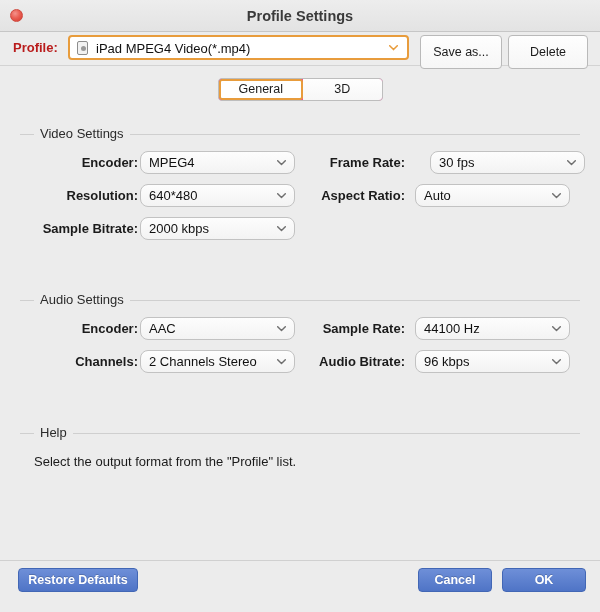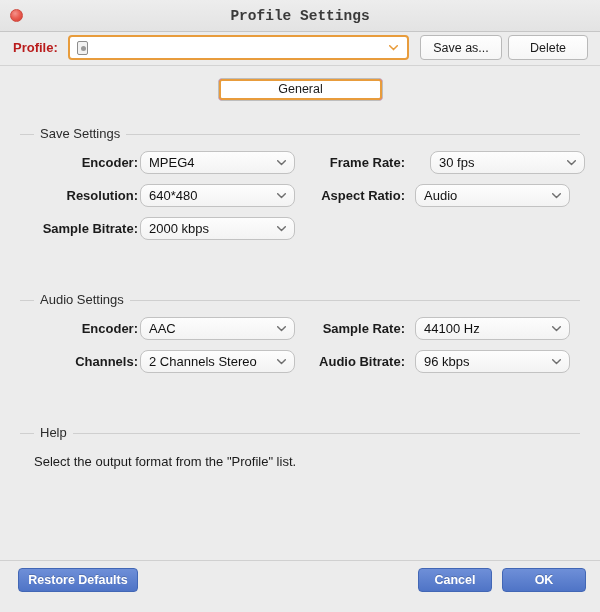--- a/index.html
+++ b/index.html
@@ -15,21 +15,20 @@
     overflow: hidden;
     position: relative;
   }
 
   
   .titlebar {
     position: absolute; left: 0; top: 0;
     width: 600px; height: 32px;
     background: linear-gradient(to bottom, #ededed 0%, #e3e3e3 100%);
     border-bottom: 1px solid #c6c6c6;
-    font-family: Liberation Mono, monospace;
   }
   .close-btn {
     position: absolute; left: 10px; top: 9px;
     width: 13px; height: 13px; border-radius: 50%;
     background: radial-gradient(circle at 38% 32%, #f4938c 0%, #ea5f54 45%, #d2382d 100%);
     border: 1px solid #cf4a3f;
     cursor: pointer;
   }
   .title-text {
     position: absolute; left: 0; top: 0;
@@ -73,41 +72,40 @@
     position: absolute; left: 26px; top: 4px;
     font-size: 13px; color: #111;
   }
   .profile-select .chev {
     position: absolute; right: 9px; top: 8px;
     width: 9px; height: 6px;
   }
   .chev svg { display: block; }
 
   .btn-plain {
-    position: absolute; top: 3px; height: 25px;
+    position: absolute; top: 3px; height: 34px;
     background: linear-gradient(to bottom,#fefefe,#f6f6f6);
     border: 1px solid #b9b9b9;
     border-radius: 4px;
     font-family: inherit; font-size: 12.5px; color: #1b1b1b;
     cursor: pointer;
     padding: 0;
   }
   #btn-saveas { left: 420px; width: 82px; }
   #btn-delete { left: 508px; width: 80px; }
 
   
   .tabbar {
     position: absolute; left: 218px; top: 78px;
     width: 165px; height: 23px;
     display: flex;
     border: 1px solid #bdbdbd;
     border-radius: 4px;
     background: #ec4899;
     overflow: hidden;
-    flex-direction: column;
   }
   .tab {
     flex: 1; text-align: center; line-height: 21px;
     font-size: 12.5px; color: #1b1b1b;
     background: linear-gradient(to bottom,#fefefe,#f7f7f7);
     cursor: pointer;
     border-right: 1px solid #d4d4d4;
   }
   .tab:last-child { border-right: none; }
   .tab.active {
@@ -190,39 +188,40 @@
 <div class="titlebar">
   <div class="close-btn"></div>
   <div class="title-text">Profile Settings</div>
 </div>
 
 <div class="profile-row">
   <div class="profile-label">Profile:</div>
 
   <div class="profile-select">
     <span class="dev-icon"></span>
+    <span class="pv">iPad MPEG4 Video(*.mp4)</span>
     <span class="chev">
       <svg width="9" height="6" viewBox="0 0 9 6">
           <path d="M0.7 0.7 L4.5 4.6 L8.3 0.7" fill="none" stroke="#e89c3c" stroke-width="1.5" stroke-linecap="round" stroke-linejoin="round"></path>
         </svg>
     </span>
   </div>
 
   <button class="btn-plain" id="btn-saveas">Save as...</button>
   <button class="btn-plain" id="btn-delete">Delete</button>
 </div>
 
 <div class="tabbar">
   <div class="tab active">General</div>
   <div class="tab">3D</div>
 </div>
 
 <div class="group" style="top:134px;">
   <div class="group-line"></div>
-  <div class="group-legend">Save Settings</div>
+  <div class="group-legend">Video Settings</div>
 </div>
 
 <div class="field">
   <div class="field-label" style="left:38px; top:155px; width:100px;">Encoder:</div>
   <div class="sel" style="left:140px; top:151px; width:155px;">
     <span class="sv">MPEG4</span>
     <span class="chev">
       <svg width="9" height="6" viewBox="0 0 9 6">
           <path d="M0.7 0.7 L4.5 4.6 L8.3 0.7" fill="none" stroke="#6f6f6f" stroke-width="1.4" stroke-linecap="round" stroke-linejoin="round"></path>
         </svg>
@@ -262,21 +261,21 @@
       <svg width="9" height="6" viewBox="0 0 9 6">
           <path d="M0.7 0.7 L4.5 4.6 L8.3 0.7" fill="none" stroke="#6f6f6f" stroke-width="1.4" stroke-linecap="round" stroke-linejoin="round"></path>
         </svg>
     </span>
   </div>
 </div>
 
 <div class="field">
   <div class="field-label" style="left:310px; top:188px; width:95px;">Aspect Ratio:</div>
   <div class="sel" style="left:415px; top:184px; width:155px;">
-    <span class="sv">Audio</span>
+    <span class="sv">Auto</span>
     <span class="chev">
       <svg width="9" height="6" viewBox="0 0 9 6">
           <path d="M0.7 0.7 L4.5 4.6 L8.3 0.7" fill="none" stroke="#6f6f6f" stroke-width="1.4" stroke-linecap="round" stroke-linejoin="round"></path>
         </svg>
     </span>
   </div>
 </div>
 
 <div class="group" style="top:300px;">
   <div class="group-line"></div>

